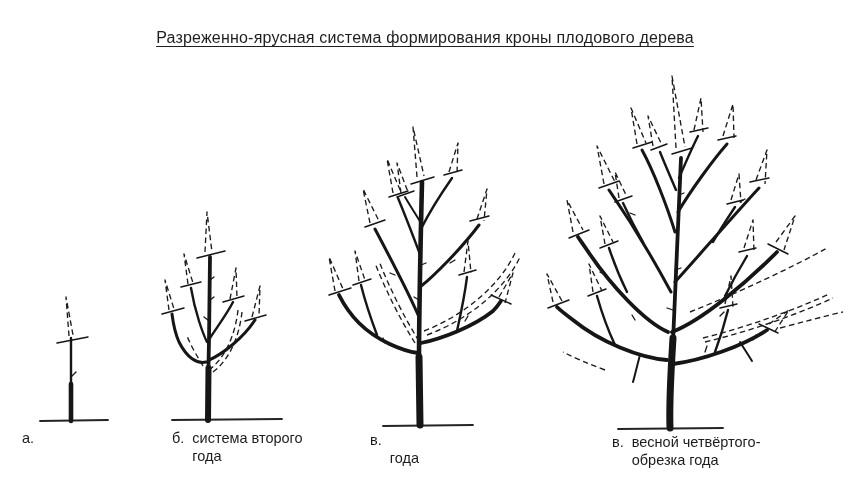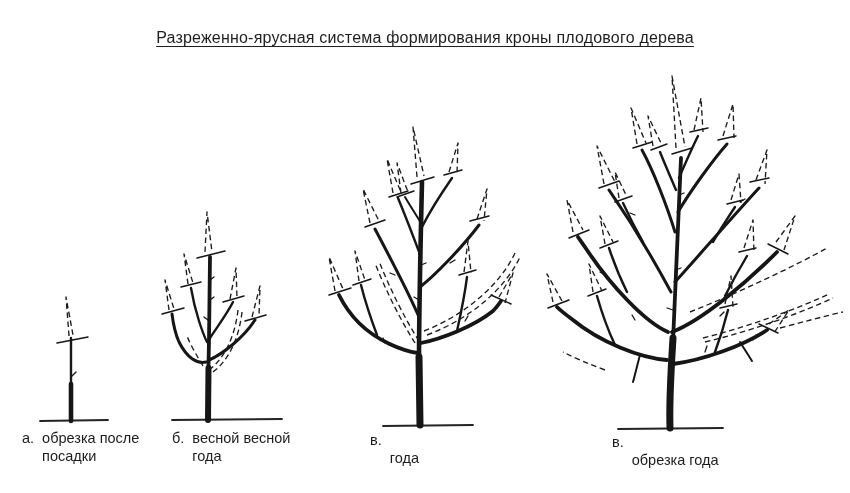--- a/index.html
+++ b/index.html
@@ -213,31 +213,30 @@
     <path class="bud" d="M175,246 l4,-4"></path>
     <path class="bud" d="M90,145 l-5,-2"></path>
     <path class="bud" d="M195,132 l5,-3"></path>
     <path class="bud" d="M134,125 l5,-2"></path>
     <path class="bud" d="M60,205 l-5,-3"></path>
     <path class="bud" d="M208,270 l3,-5"></path>
   </svg>
 
   <div class="caption" style="left:22px;top:429px;width:128px">
     <span class="marker">а.</span>
-    <span class="cap-lines"><span>обрезка после</span><br><span>посадки</span></span>
   </div>
 
   <div class="caption" style="left:172px;top:429px;width:135px">
     <span class="marker">б.</span>
-    <span class="cap-lines"><span>весной весной</span><br><span>года</span></span>
+    <span class="cap-lines"><span>система второго</span><br><span>года</span></span>
   </div>
 
   <div class="caption" style="left:370px;top:431px;width:140px">
     <span class="marker">в.</span>
     <span class="cap-lines"><br><span>года</span></span>
   </div>
 
   <div class="caption" style="left:612px;top:433px;width:170px">
     <span class="marker">в.</span>
-    <span class="cap-lines"><br><span>обрезка  года</span></span>
+    <span class="cap-lines"><span>весной четвёртого-</span><br><span>обрезка  года</span></span>
   </div>
 
 </div>
 
 </body></html>

